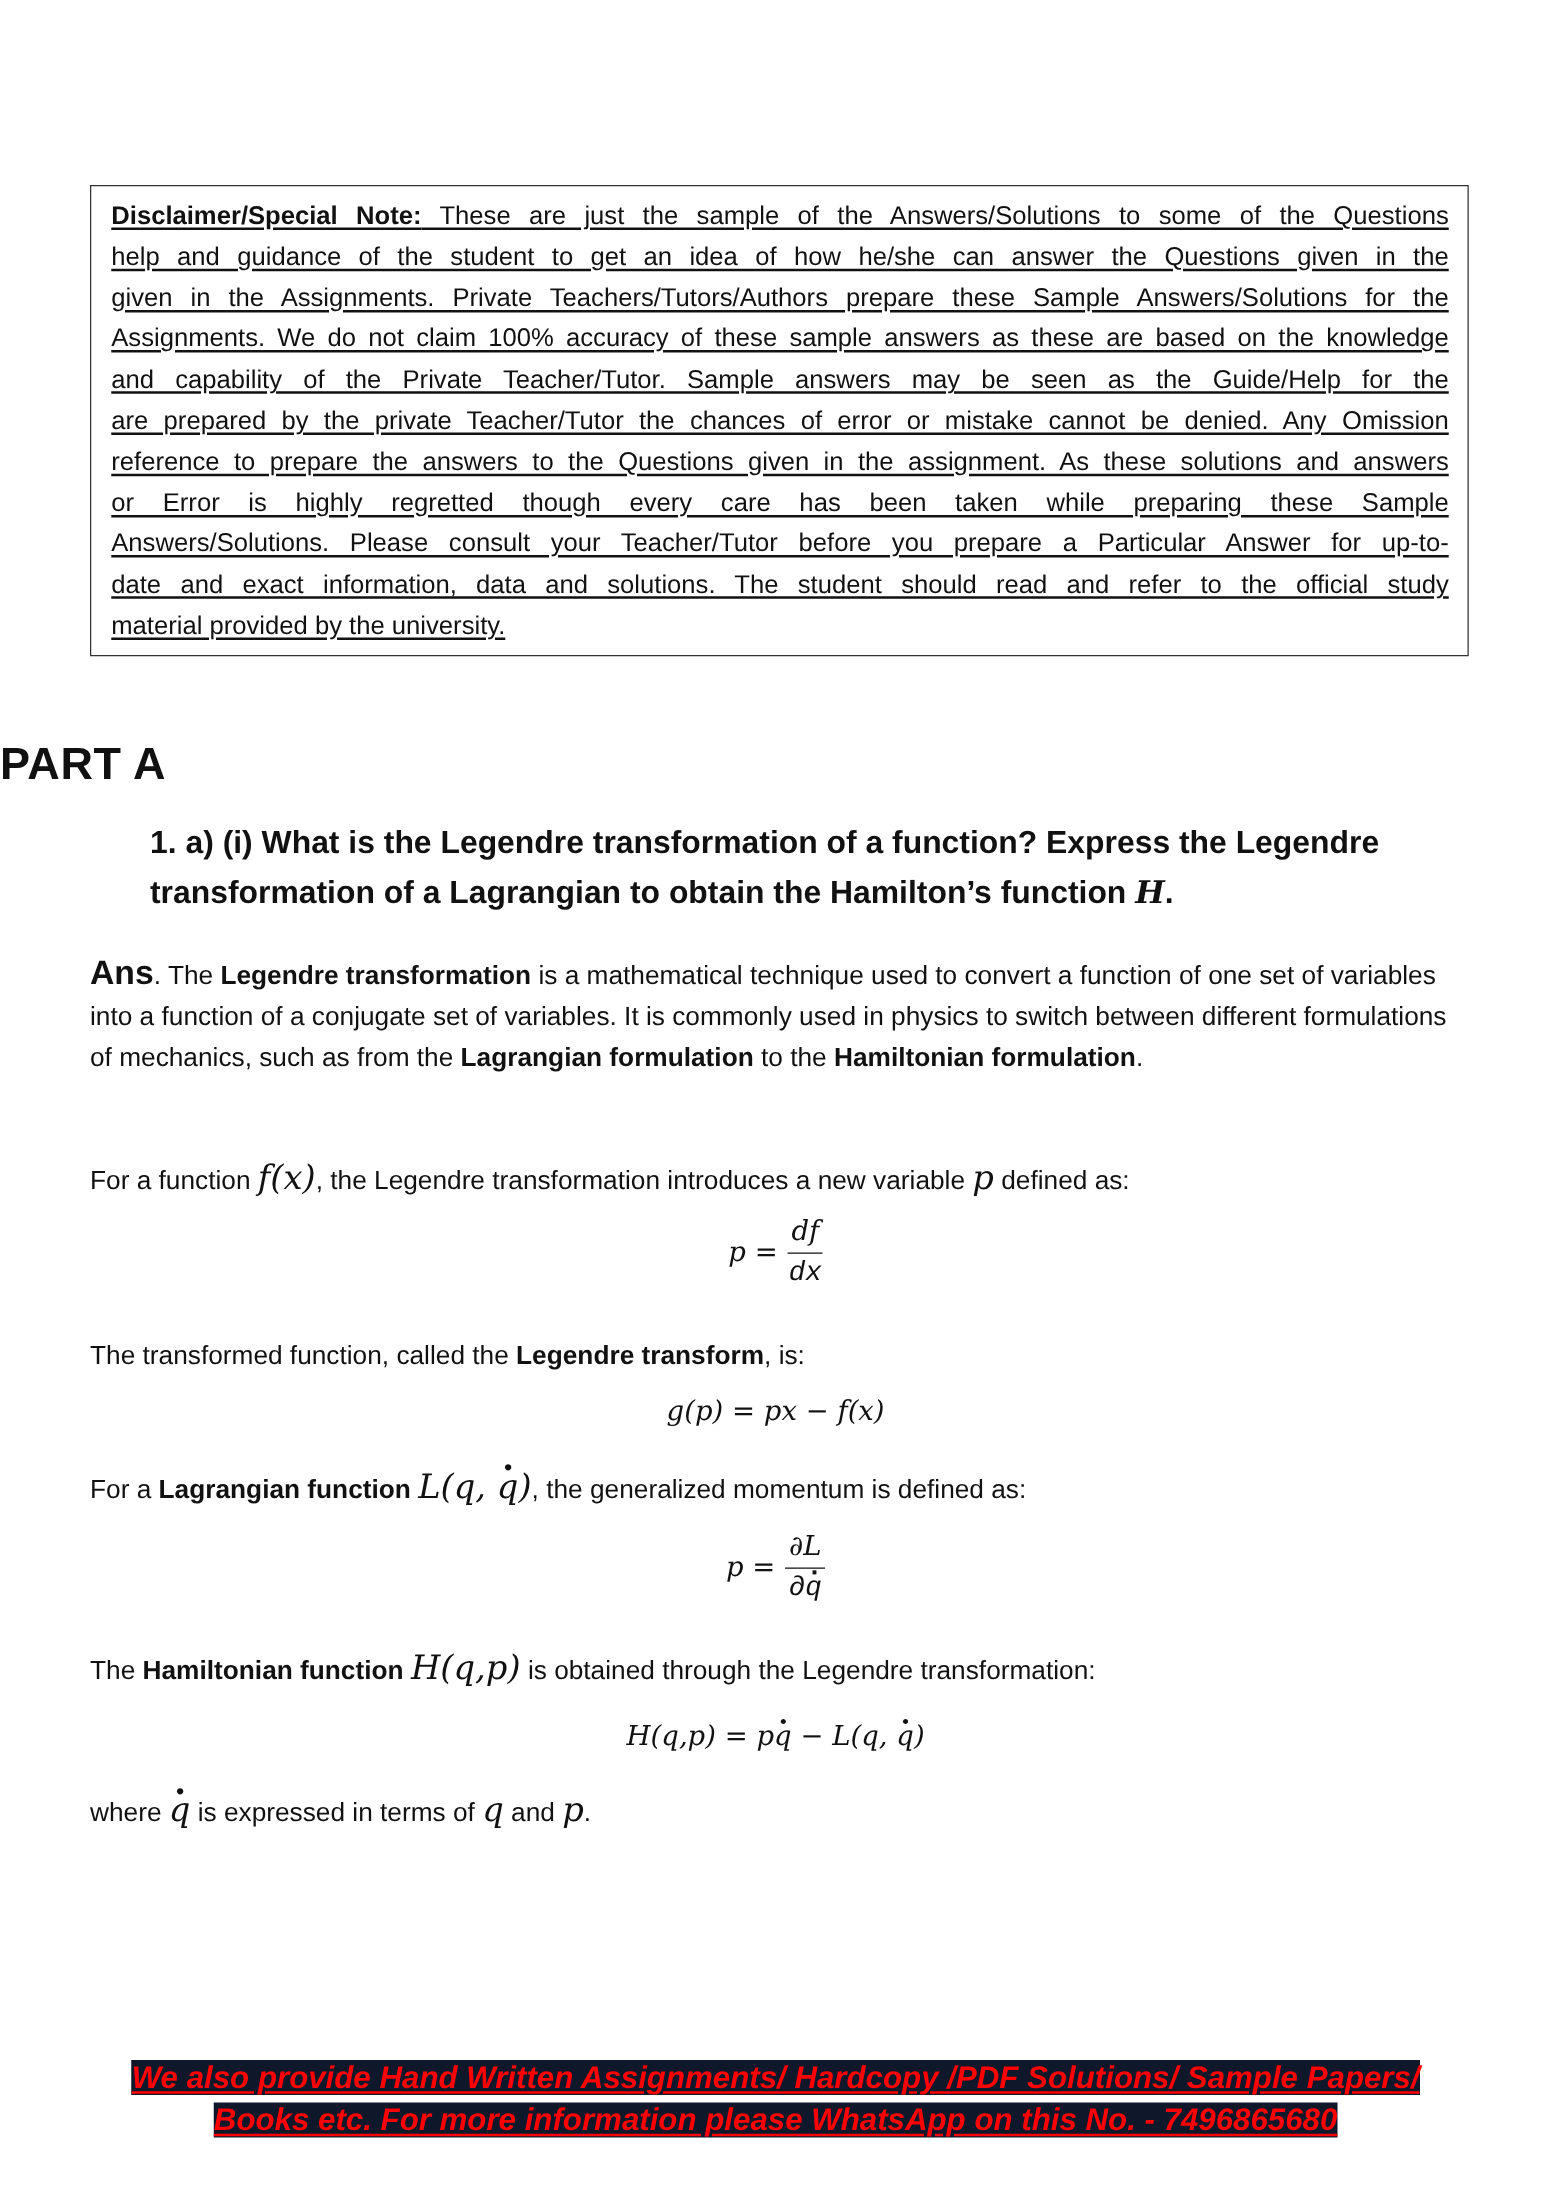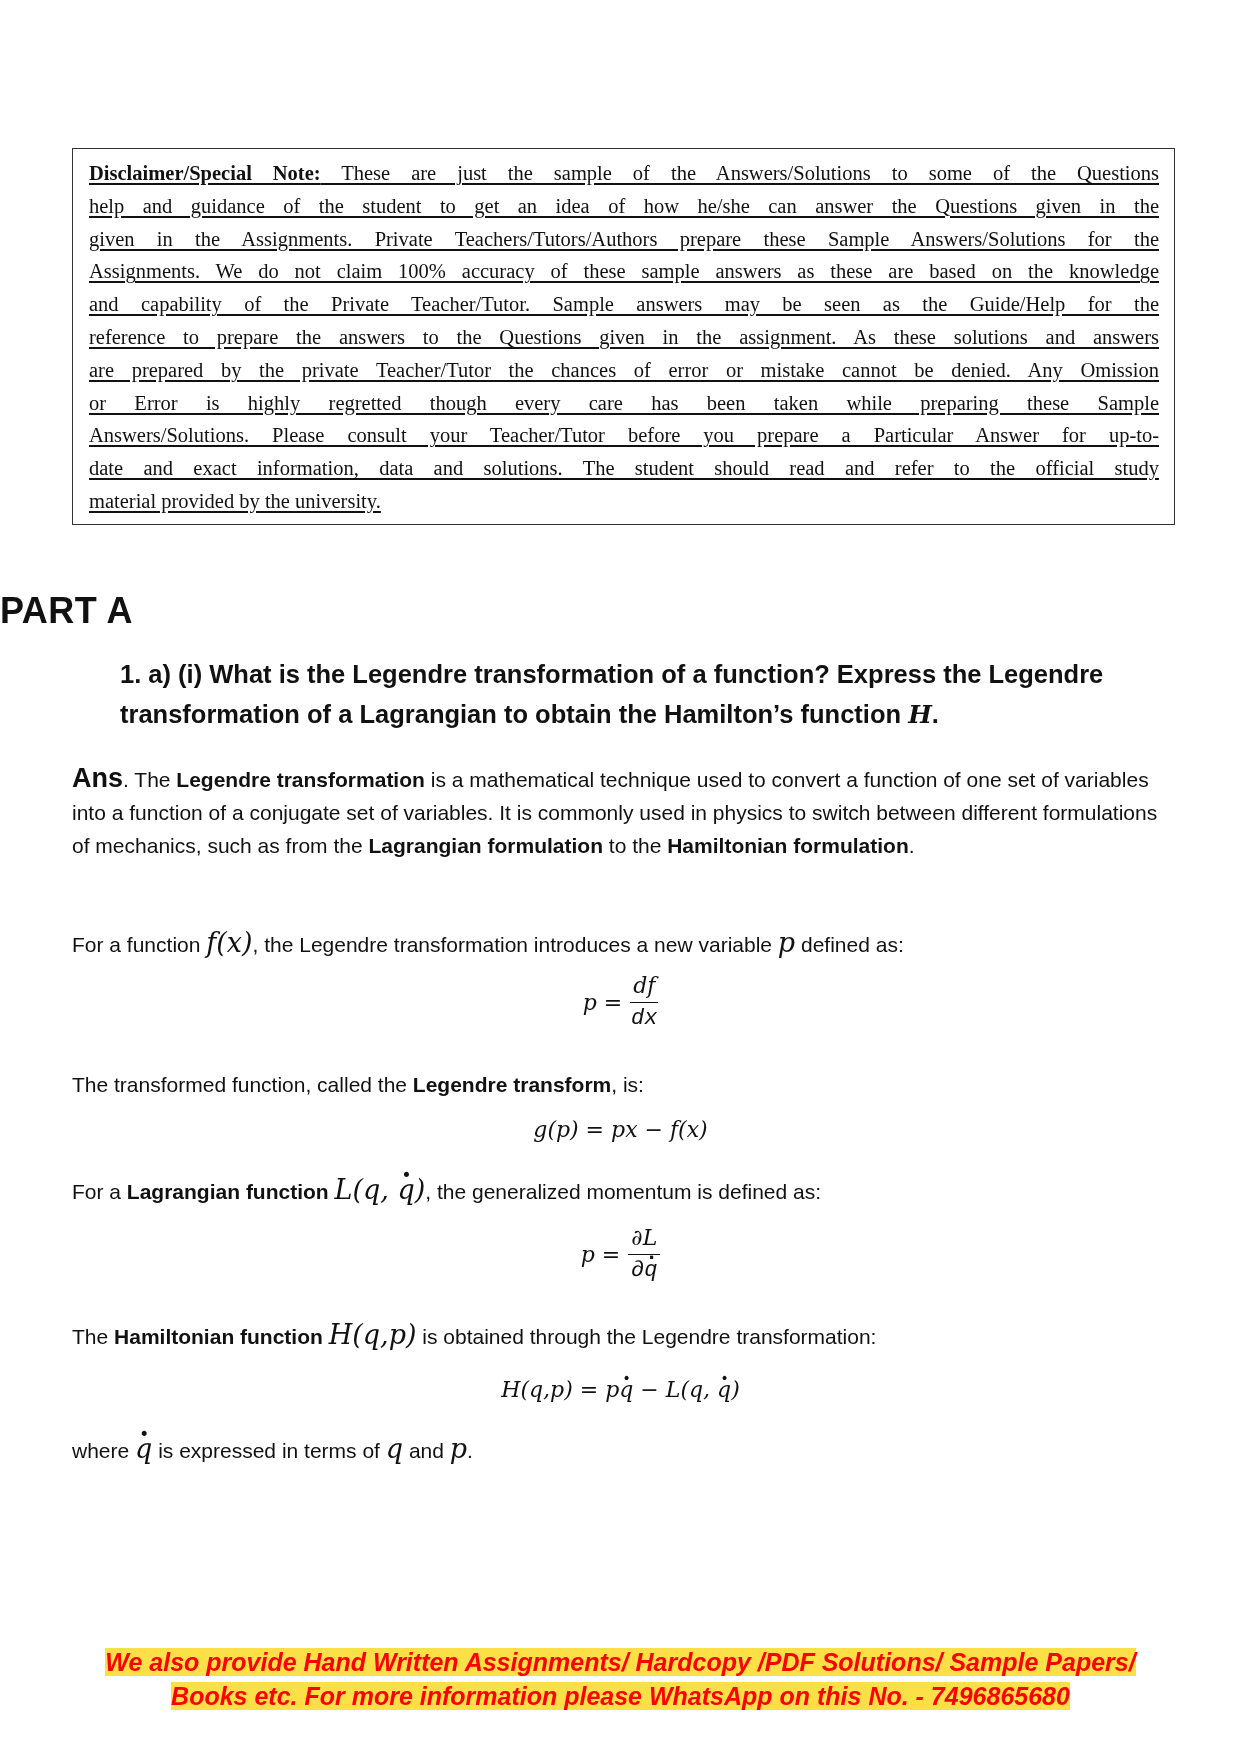--- a/index.html
+++ b/index.html
@@ -7,21 +7,21 @@
          font-family: "Liberation Sans", "DejaVu Sans", sans-serif; color: #111; }
   .abs { position: absolute; }
 
   
   .disclaimer { left: 72px; top: 148px; width: 1103px; height: 377px;
                 border: 1.5px solid #333; box-sizing: border-box; }
   .disc-text { position: absolute; left: 16px; top: 8px; width: 1070px;
                font-size: 20.5px; line-height: 32.8px; text-align: justify;
                text-align-last: justify; }
   .disc-line { display: block; text-decoration: underline; text-underline-offset: 3px;
-               white-space: nowrap; height: 32.8px; font-family: Liberation Serif, serif; }
+               white-space: nowrap; height: 32.8px; }
   .disc-line.last { text-align-last: left; }
   .disc-line b { font-weight: bold; }
 
   
   .part-title { left: 0; width: 1241px; top: 590px; text-align: left;
                 font-size: 36px; font-weight: bold; letter-spacing: 0.5px; }
   .question { left: 72px; top: 654px; width: 1100px; font-size: 25.5px;
               font-weight: bold; line-height: 40px; margin-left: 48px; }
   .para { left: 72px; width: 1100px; font-size: 21px; line-height: 33px; }
   .ans-label { font-size: 27px; font-weight: bold; }
@@ -35,34 +35,34 @@
   .frac .num { border-bottom: 1.5px solid #111; padding: 0 3px 2px; line-height: 28px; }
   .frac .den { padding-top: 2px; line-height: 28px; font-family: Liberation Mono, monospace; }
   .dot { position: relative; display: inline-block; }
   .dot::after { content: "·"; position: absolute; left: 50%; top: -0.55em;
                 transform: translateX(-45%); font-style: normal; font-weight: bold; }
 
   
   .footer { left: 0; width: 1241px; top: 1645px; text-align: center;
             font-size: 25px; font-weight: bold; font-style: italic; color: #ff0000;
             line-height: 34px; }
-  .footer span { background: #fde047; text-underline-offset: 3px; }
+  .footer span { background: #0f172a; text-decoration: underline; text-underline-offset: 3px; }
 </style>
 </head>
 <body>
 
 <div class="abs disclaimer">
   <div class="disc-text">
     <span class="disc-line"><b>Disclaimer/Special Note:</b><span> These are just the sample of the Answers/Solutions to some of the Questions</span></span>
     <span class="disc-line">help and guidance of the student to get an idea of how he/she can answer the Questions given in the</span>
     <span class="disc-line">given in the Assignments. Private Teachers/Tutors/Authors prepare these Sample Answers/Solutions for the</span>
     <span class="disc-line">Assignments. We do not claim 100% accuracy of these sample answers as these are based on the knowledge</span>
     <span class="disc-line">and capability of the Private Teacher/Tutor. Sample answers may be seen as the Guide/Help for the</span>
+    <span class="disc-line">are prepared by the private Teacher/Tutor the chances of error or mistake cannot be denied. Any Omission</span>
     <span class="disc-line">reference to prepare the answers to the Questions given in the assignment. As these solutions and answers</span>
-    <span class="disc-line">are prepared by the private Teacher/Tutor the chances of error or mistake cannot be denied. Any Omission</span>
     <span class="disc-line">or Error is highly regretted though every care has been taken while preparing these Sample</span>
     <span class="disc-line">Answers/Solutions. Please consult your Teacher/Tutor before you prepare a Particular Answer for up-to-</span>
     <span class="disc-line">date and exact information, data and solutions. The student should read and refer to the official study</span>
     <span class="disc-line last">material provided by the university.</span>
   </div>
 </div>
 
 <div class="abs part-title">PART A</div>
 
 <div class="abs question qbold">

